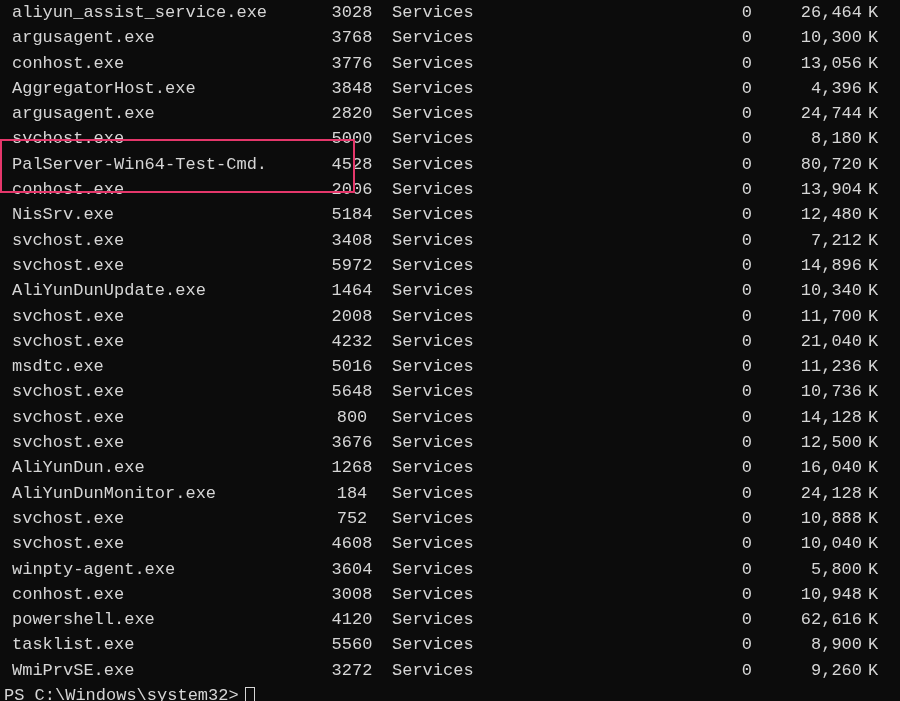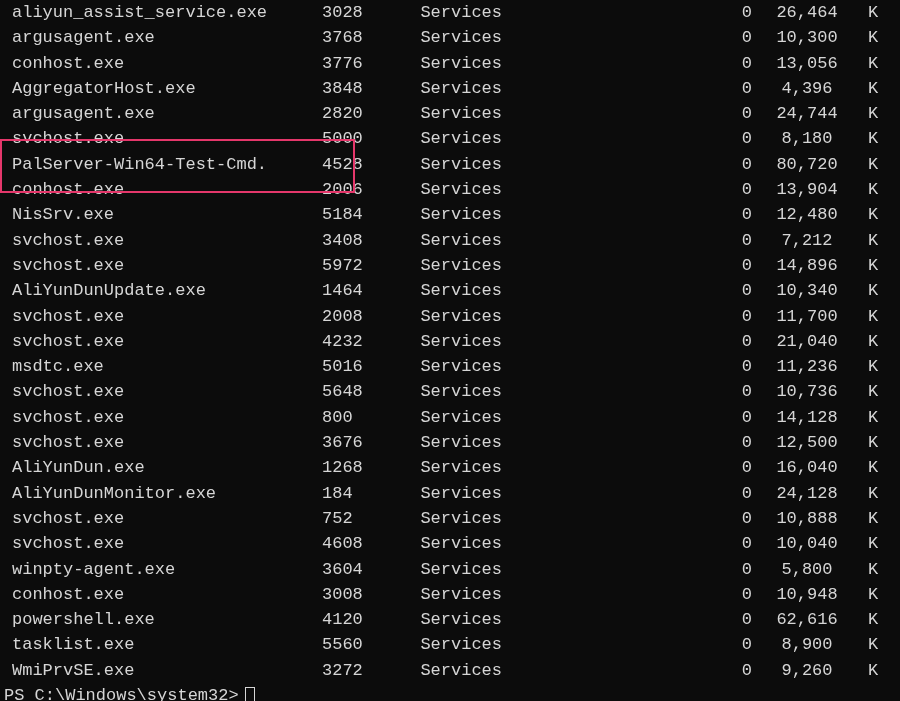--- a/index.html
+++ b/index.html
@@ -19,24 +19,24 @@
     padding: 0 4px;
     white-space: pre;
   }
   .row {
     display: flex;
     height: 25.3px;
     align-items: center;
     margin-left: 8px;
   }
   .col-name   { width: 310px; }
-  .col-pid    { width: 60px; text-align: left; }
-  .col-sess   { width: 110px; padding-left: 10px; text-align: right; }
+  .col-pid    { width: 60px; text-align: center; }
+  .col-sess   { width: 110px; padding-left: 10px; }
   .col-sessno { width: 250px; text-align: right; }
-  .col-mem    { width: 110px; text-align: center; }
+  .col-mem    { width: 110px; text-align: right; }
   .col-unit   { width: 20px; padding-left: 6px; }
 
   .prompt-line {
     display: flex;
     align-items: center;
     height: 25.3px;
   }
   .cursor-box {
     display: inline-block;
     width: 10px;

